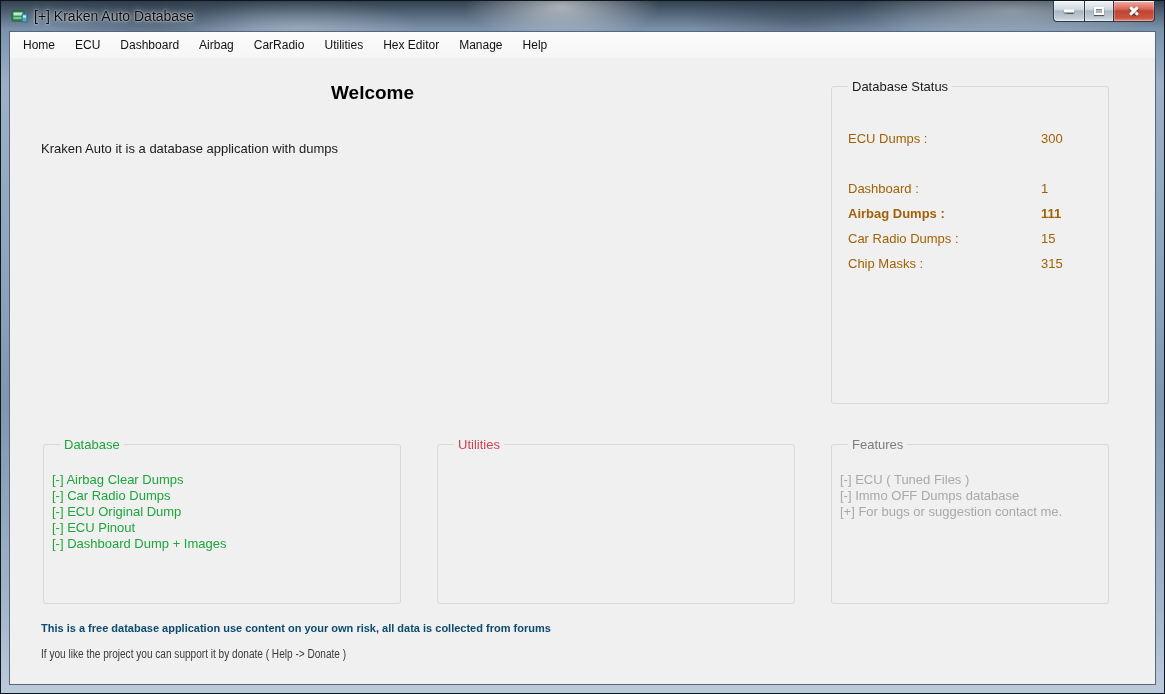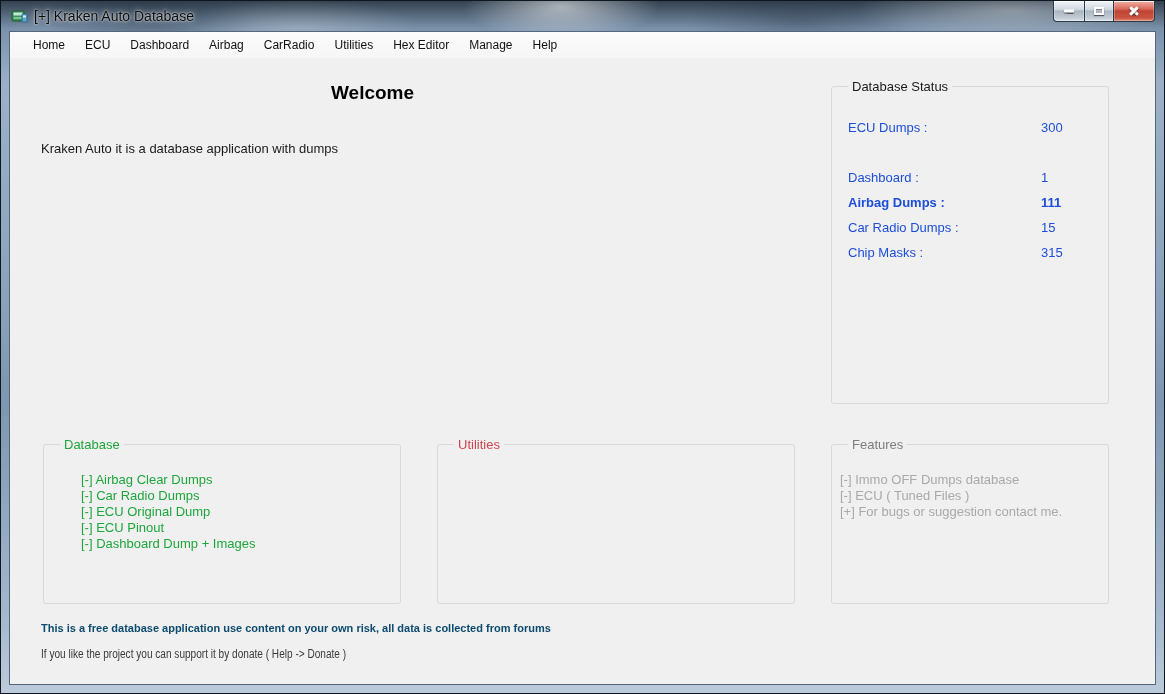--- a/index.html
+++ b/index.html
@@ -47,49 +47,49 @@
   .glyph-close::before { transform:rotate(45deg); }
   .glyph-close::after { transform:rotate(-45deg); }
 
   
   .window-body {
     position:absolute; left:8px; right:8px; top:30px; bottom:8px;
     background:#f0f0f0; border:1px solid #55677c;
   }
   .menubar {
     height:26px; background:linear-gradient(180deg,#fbfbfb,#f6f6f6);
-    display:flex; align-items:center; padding-left:13px;
+    display:flex; align-items:center; padding-left:3px;
   }
   .menu-item { font-size:12px; color:#111; padding:4px 10px; white-space:nowrap; cursor:default; }
 
   .client { position:absolute; left:0; right:0; top:26px; bottom:0; background:#f0f0f0; }
 
   .welcome { position:absolute; left:321px; top:24px; font-size:19px; font-weight:bold; color:#000; }
   .intro { position:absolute; left:31px; top:83px; font-size:13px; color:#1a1a1a; }
 
   
   .groupbox { position:absolute; border:1px solid #d9d9d9; border-radius:3px; }
   .groupbox-label { position:absolute; top:-8px; left:16px; background:#f0f0f0; padding:0 4px; font-size:13px; white-space:nowrap; }
 
   .gb-status { left:821px; top:28px; width:278px; height:318px; }
   .gb-status .groupbox-label { color:#1a1a1a; }
-  .stat-row { position:absolute; left:16px; right:8px; height:15px; font-size:13px; color:#1d4ed8; }
+  .stat-row { position:absolute; left:16px; right:8px; height:15px; font-size:13px; color:#a16207;margin-top:11px; }
   .stat-value { position:absolute; left:193px; top:0; }
 
   .gb-database { left:33px; top:386px; width:358px; height:160px; }
   .gb-utilities { left:427px; top:386px; width:358px; height:160px; }
   .gb-features { left:821px; top:386px; width:278px; height:160px; }
 
   .gb-list { position:absolute; left:8px; top:27px; right:4px; }
   .gb-item { font-size:13px; line-height:16px; white-space:nowrap; }
   .green { color:#1ea53c; }
   .red { color:#d0444e; }
   .gray { color:#a9a9a9; }
   .gray-label { color:#7d7d7d; }
-  .gb-item.link { cursor:pointer;margin-left:29px; }
+  .gb-item.link { cursor:pointer; }
 
   .warning { position:absolute; left:31px; top:564px; font-size:11px; font-weight:bold; color:#0c4a6e; white-space:nowrap; }
   .donate { position:absolute; left:31px; top:589px; font-size:12px; color:#3a3a3a; transform:scaleX(.84); transform-origin:left center; white-space:nowrap; }
 </style>
 </head>
 <body>
 
 <div class="window">
 
   <div class="titlebar">
@@ -170,22 +170,22 @@
         </div>
       </div>
 
       <div class="groupbox gb-utilities">
         <span class="groupbox-label red">Utilities</span>
       </div>
 
       <div class="groupbox gb-features">
         <span class="groupbox-label gray-label">Features</span>
         <div class="gb-list">
+          <div class="gb-item gray">[-] ECU ( Tuned Files )</div>
           <div class="gb-item gray">[-] Immo OFF Dumps database</div>
-          <div class="gb-item gray">[-] ECU ( Tuned Files )</div>
           <div class="gb-item gray">[+] For bugs or suggestion contact me.</div>
         </div>
       </div>
 
       <div class="warning">This is a free database application use content on your own risk, all data is collected from forums</div>
       <div class="donate">If you like the project you can support it by donate ( Help -&gt; Donate )</div>
 
     </div>
   </div>
 </div>

